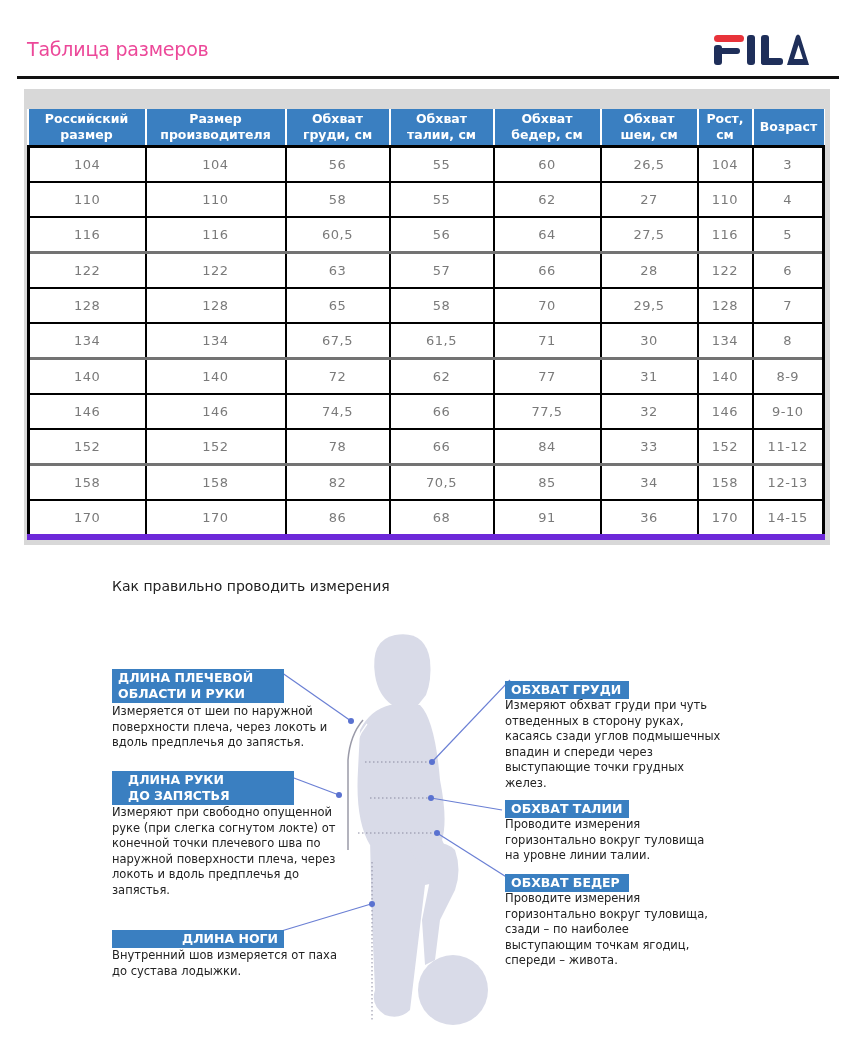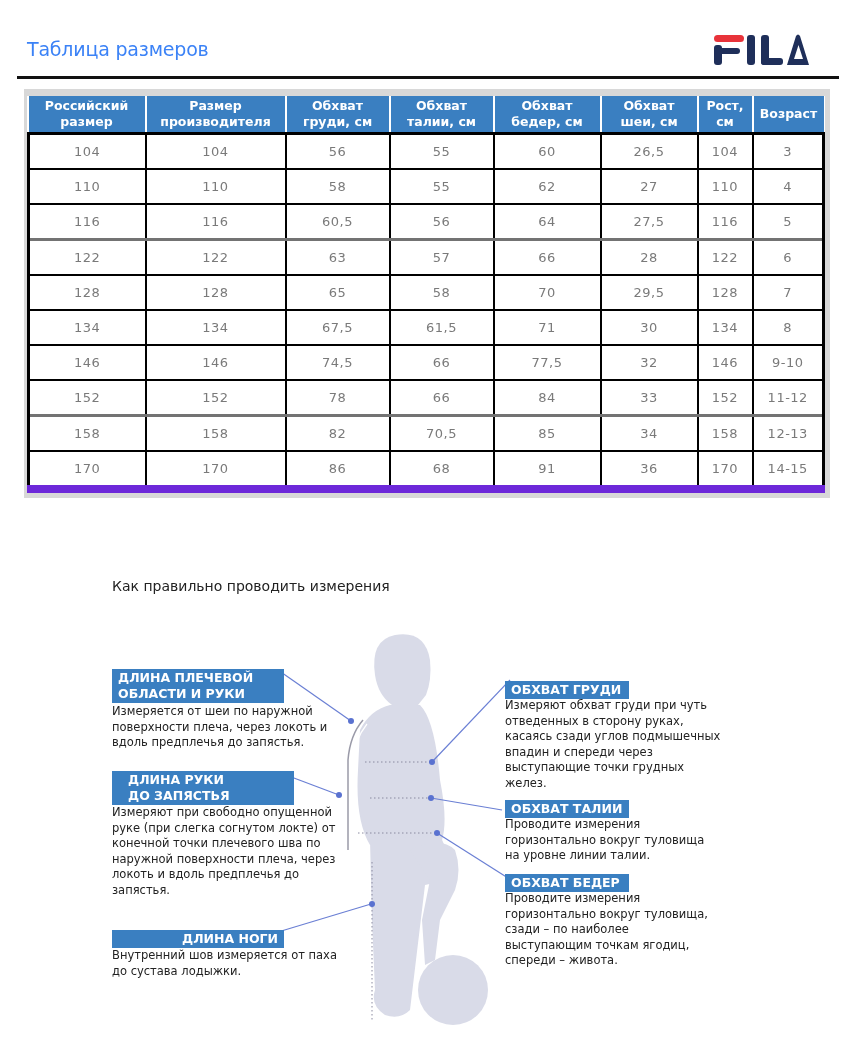--- a/index.html
+++ b/index.html
@@ -1,33 +1,33 @@
 <!DOCTYPE html>
 <html><head>
 <meta charset="utf-8">
 <style>
   html, body { margin: 0; padding: 0; background: #ffffff; }
   body { width: 855px; height: 1050px; position: relative; overflow: hidden;
          font-family: "DejaVu Sans", sans-serif; color: #222; }
-  .page-title { position: absolute; left: 27px; top: 38px; font-size: 19px; color: #3b82f6;
+  .page-title { position: absolute; left: 27px; top: 38px; font-size: 19px; color: #ec4899;
                 font-family: "DejaVu Sans", sans-serif; letter-spacing: -0.2px; }
   .logo { position: absolute; left: 712px; top: 33px; width: 98px; height: 34px; }
   .title-rule { position: absolute; left: 17px; top: 76px; width: 822px; height: 3px; background: #111; }
 
-  .table-wrap { position: absolute; left: 24px; top: 89px; width: 800px; padding: 7px 3px 5px 3px;
+  .table-wrap { position: absolute; left: 24px; top: 89px; width: 800px; padding: 20px 3px 5px 3px;
                 background: #d8d8d8; }
   table.size-table { border-collapse: collapse; width: 795px; background: #fff; table-layout: fixed; }
   .size-table th { background: #3a7fc1; color: #fff; font-weight: bold; font-size: 12.5px; line-height: 16px;
                    padding: 2px 2px; height: 31px; border-right: 2px solid #fff; border-bottom: 3px solid #000;
                    font-family: "DejaVu Sans", sans-serif; text-align: center; }
   .size-table th:last-child { border-right: none; }
   .size-table td { height: 33px; border: 2px solid #000; text-align: center; font-size: 13px; color: #7a7a7a;
                    font-family: "DejaVu Sans", sans-serif; letter-spacing: 0.5px; padding: 0; }
   .size-table tr.thick td { border-top: 3px solid #737373; }
-  .size-table tr:last-child td { border-bottom: 8px solid #6d28d9; margin-top: 16px; }
+  .size-table tr:last-child td { border-bottom: 6px solid #6d28d9; margin-top: 16px; }
   .size-table td:first-child { border-left: 3px solid #000; }
   .size-table td:last-child { border-right: 3px solid #000; }
 
   .guide-title { position: absolute; left: 112px; top: 578px; font-size: 14px; color: #222; font-weight: 500;
                  font-family: "DejaVu Sans", sans-serif; }
 
   .figure { position: absolute; left: 330px; top: 620px; width: 200px; height: 420px; }
 
   .label { position: absolute; background: #3a7fc1; color: #fff; font-weight: bold; font-size: 12.5px;
            line-height: 16px; padding: 1px 6px; font-family: "DejaVu Sans", sans-serif; }
@@ -154,20 +154,30 @@
         <tr>
           <td>134</td>
           <td>134</td>
           <td>67,5</td>
           <td>61,5</td>
           <td>71</td>
           <td>30</td>
           <td>134</td>
           <td>8</td>
         </tr>
+        <tr class="thick">
+          <td>140</td>
+          <td>140</td>
+          <td>72</td>
+          <td>62</td>
+          <td>77</td>
+          <td>31</td>
+          <td>140</td>
+          <td>8-9</td>
+        </tr>
         <tr>
           <td>146</td>
           <td>146</td>
           <td>74,5</td>
           <td>66</td>
           <td>77,5</td>
           <td>32</td>
           <td>146</td>
           <td>9-10</td>
         </tr>

